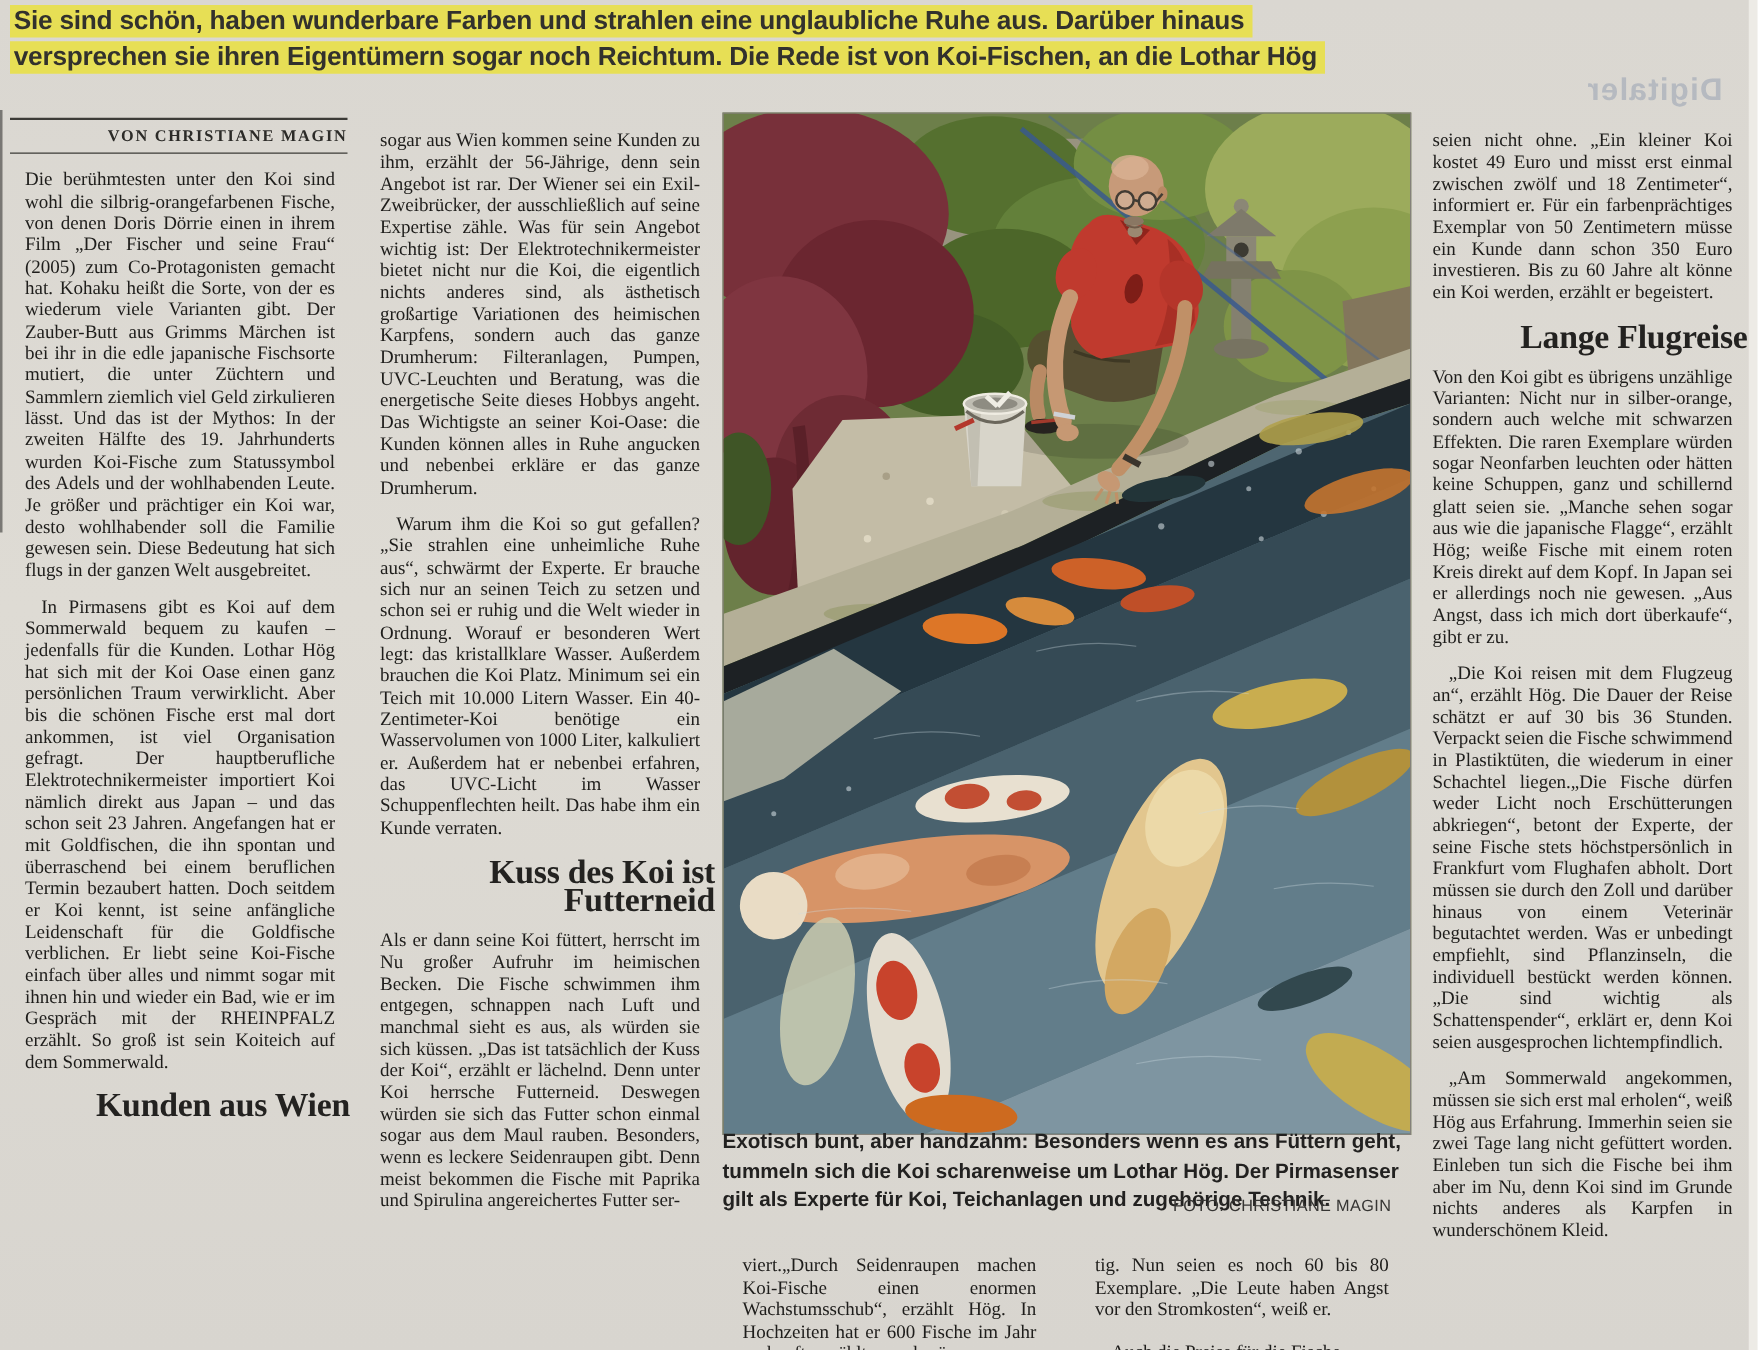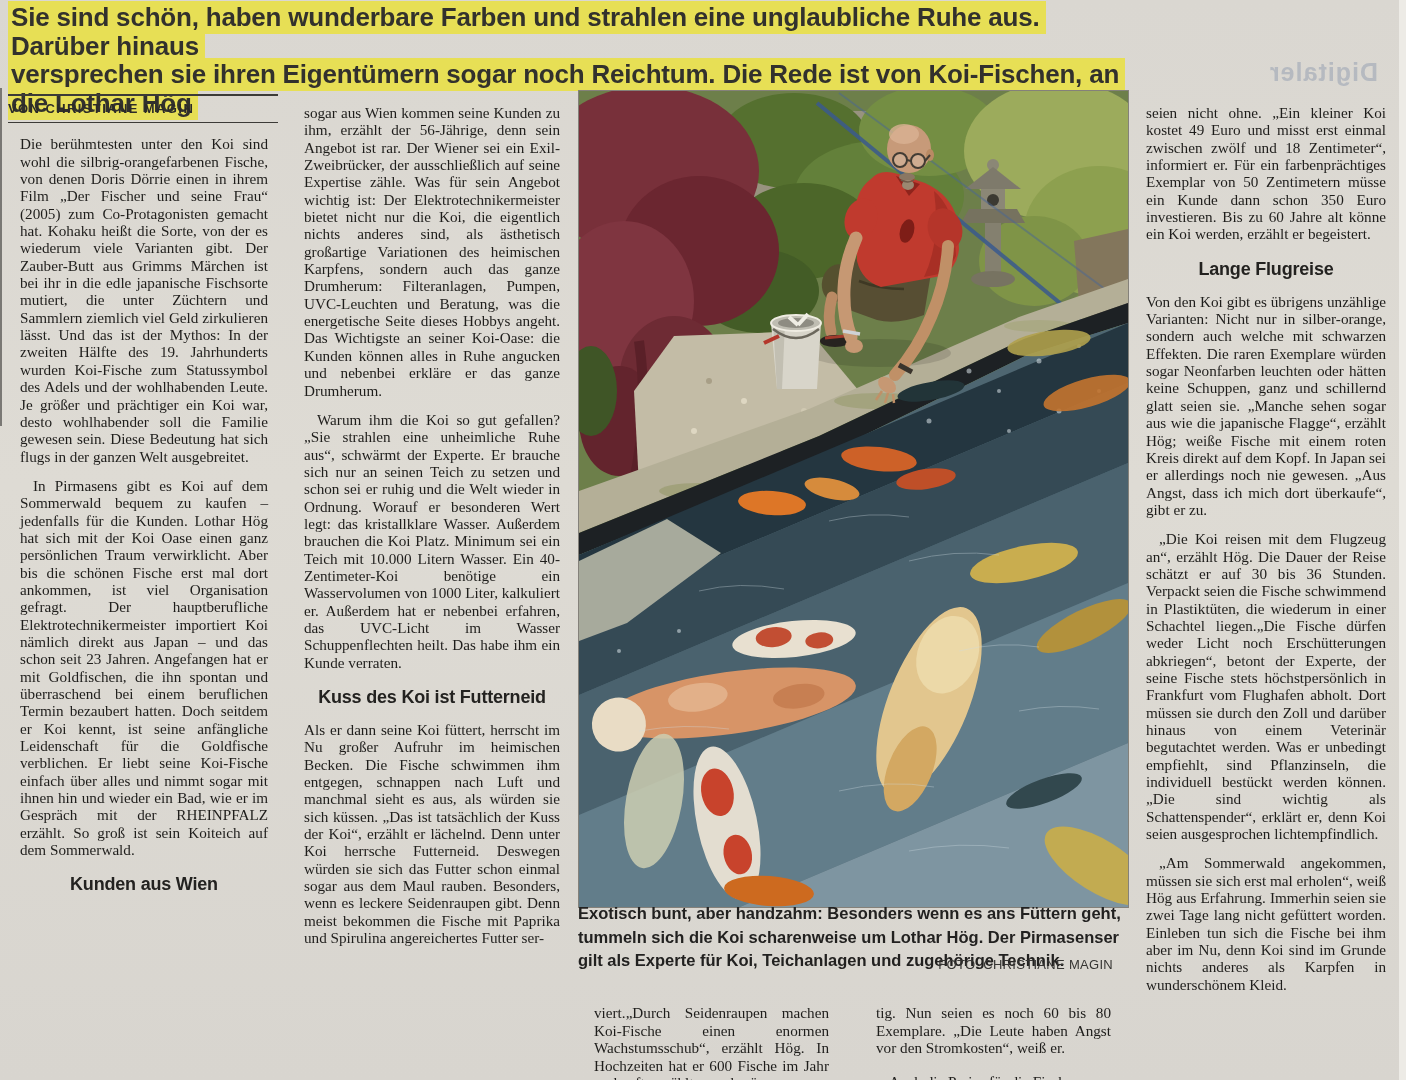--- a/index.html
+++ b/index.html
@@ -8,43 +8,43 @@
     width:1406px;height:1080px;
     background:linear-gradient(180deg,#dad7d1 0%,#dedbd4 45%,#d8d5cf 100%);
     overflow:hidden;
     font-family:"Liberation Serif",serif;
     color:#1e1d1b;
     -webkit-hyphens:auto;hyphens:auto;
   }
   
   .lede{position:absolute;left:8px;top:3px;width:1120px;
     font-family:"Liberation Sans",sans-serif;font-weight:700;
-    font-size:26px;line-height:28.5px;letter-spacing:-0.2px;color:#32312d;}
+    font-size:21px;line-height:28.5px;letter-spacing:-0.2px;color:#32312d;}
   .lede .hl{background:#e7df55;padding:1px 6px 2px 3px;box-decoration-break:clone;}
   
   .ghost{position:absolute;left:1218px;top:58px;width:160px;
     font-family:"Liberation Sans",sans-serif;font-weight:700;font-size:25px;
     color:rgba(96,116,152,0.30);transform:scaleX(-1);letter-spacing:1px;
     filter:blur(0.6px);}
   .edge-line{position:absolute;left:0;top:88px;width:2px;height:338px;background:rgba(40,40,38,0.55);}
   .scan-strip{position:absolute;right:0;top:0;width:7px;height:1080px;background:#edebe6;}
   
   .col{position:absolute;overflow:hidden;font-size:15.2px;line-height:17.35px;text-align:justify;}
   .col p{margin:12px;}
   .col p.indent{text-indent:13px;}
   .col1{left:8px;top:94px;width:272px;height:986px;}
   .col2{left:292px;top:92px;width:280px;height:988px;}
   .col4{left:1134px;top:92px;width:264px;height:988px;}
-  .byline{font-family:Liberation Sans, sans-serif;font-weight:700;font-size:13px;
-    letter-spacing:1.4px;text-align:left;color:#2c2b28;
+  .byline{font-family:Liberation Serif, serif;font-weight:700;font-size:13px;
+    letter-spacing:1.4px;text-align:right;color:#2c2b28;
     border-top:2px solid #3c3b37;border-bottom:1.5px solid #3c3b37;
     padding:4px 0 5px;margin:0 2px 9px 0;}
-  .subhead{font-family:Liberation Sans, sans-serif;font-weight:700;
-    font-size:18px;line-height:23px;letter-spacing:-0.2px;color:#232220;
-    margin:15px 0 7px;text-align:center;}
+  .subhead{font-family:Liberation Serif, serif;font-weight:700;
+    font-size:27px;line-height:23px;letter-spacing:-0.2px;color:#232220;
+    margin:15px 0 7px;text-align:right;}
   
   .photo-wrap{position:absolute;left:578px;top:90px;width:549px;height:816px;
     border:1px solid #84817a;background:#6d7f4a;}
   .photo-wrap svg{display:block;}
   .caption{position:absolute;left:578px;top:902px;width:551px;height:80px;
     font-family:"Liberation Sans",sans-serif;font-weight:700;
     font-size:16.5px;line-height:23.5px;color:#222120;text-align:left;}
   .caption .credit{position:absolute;right:16px;bottom:6px;font-weight:400;
     font-size:13px;letter-spacing:0.3px;color:#363533;}
   .subcol{position:absolute;top:988px;height:92px;overflow:hidden;

